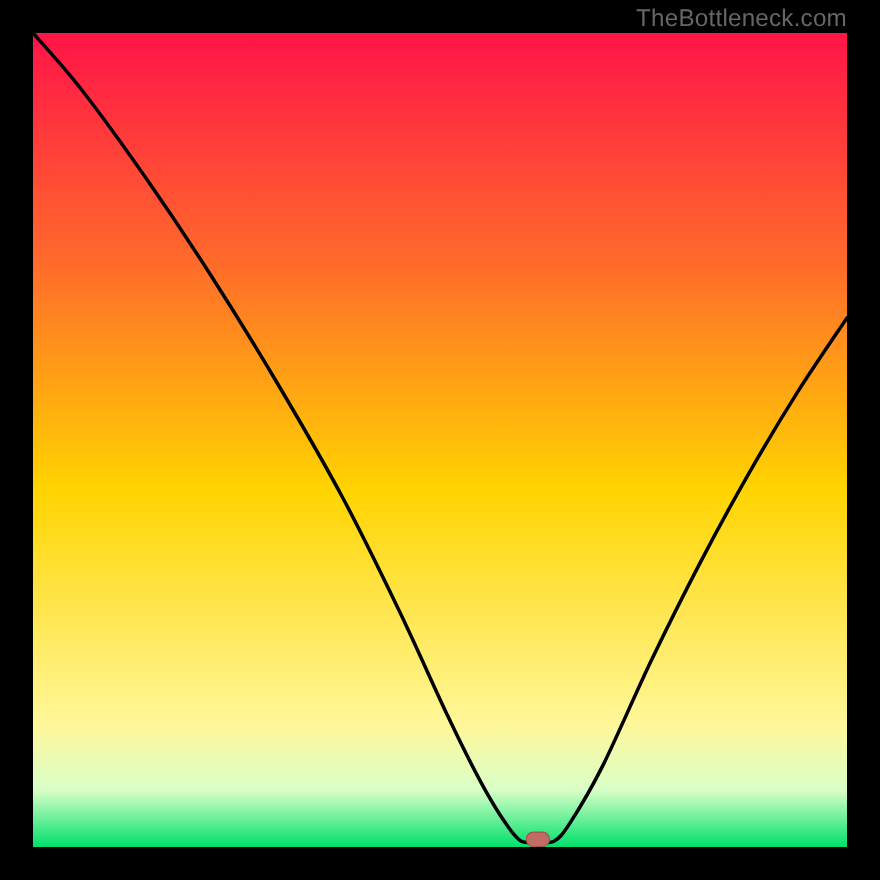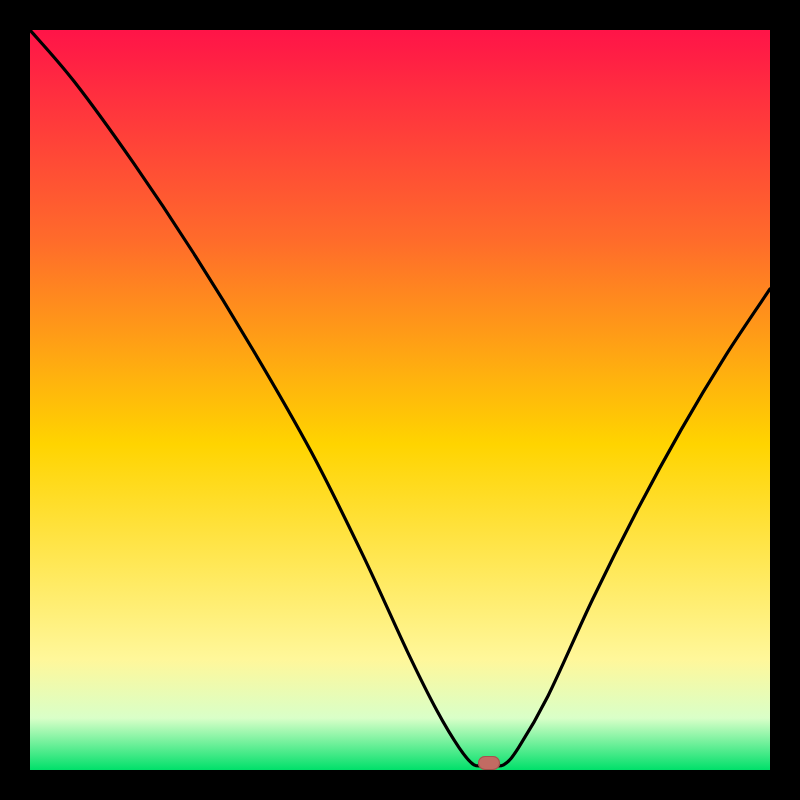--- a/index.html
+++ b/index.html
@@ -51,20 +51,21 @@
     height: 14px;
     border-radius: 7px;
     transform: translate(-50%, -50%);
   }
 </style>
 </head>
 <body>
 
 <div class="frame">
 
+  <div class="watermark">TheBottleneck.com</div>
 
   <div class="plot-area">
     <svg id="grad-svg" class="gradient-fill" width="740" height="740">
       <defs>
         <linearGradient id="bg-grad" x1="0" y1="0" x2="0" y2="1">
           <stop id="g0" offset="0%" stop-color="#ff1448"></stop>
           <stop id="g1" offset="28%" stop-color="#ff6a2b"></stop>
           <stop id="g2" offset="56%" stop-color="#ffd400"></stop>
           <stop id="g3" offset="85%" stop-color="#fff79a"></stop>
           <stop id="g4" offset="93%" stop-color="#d9ffc8"></stop>

